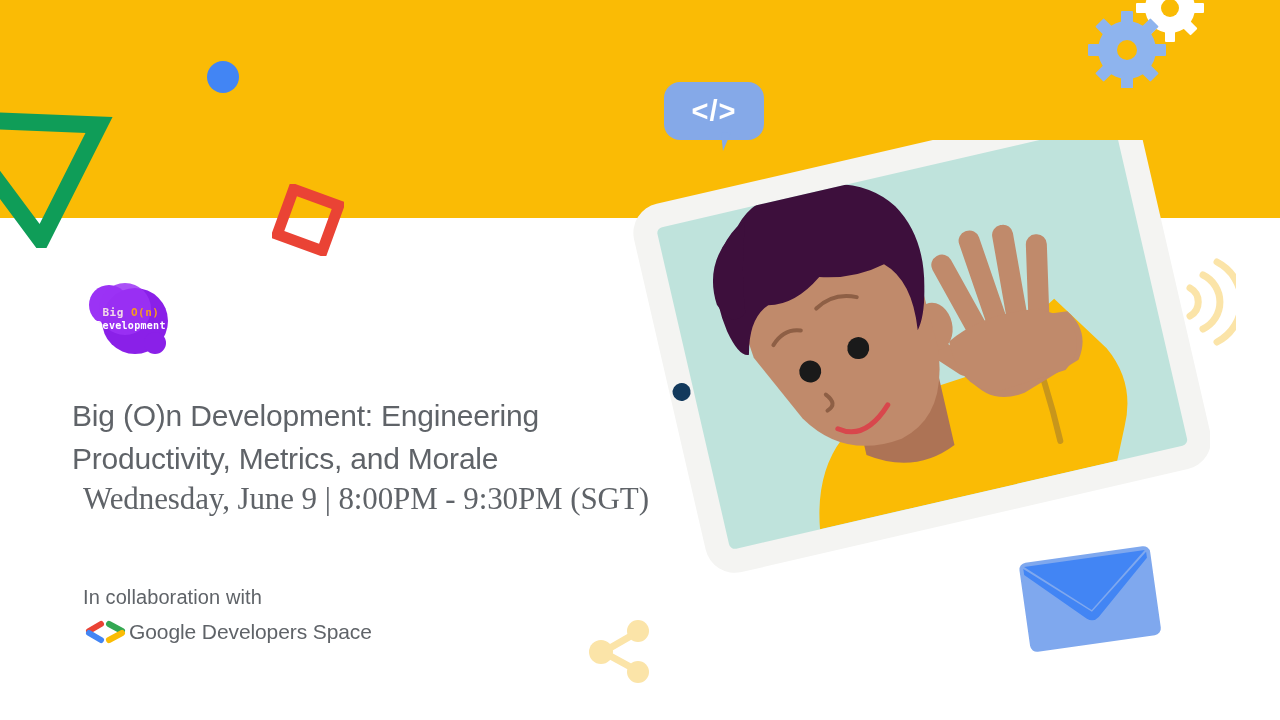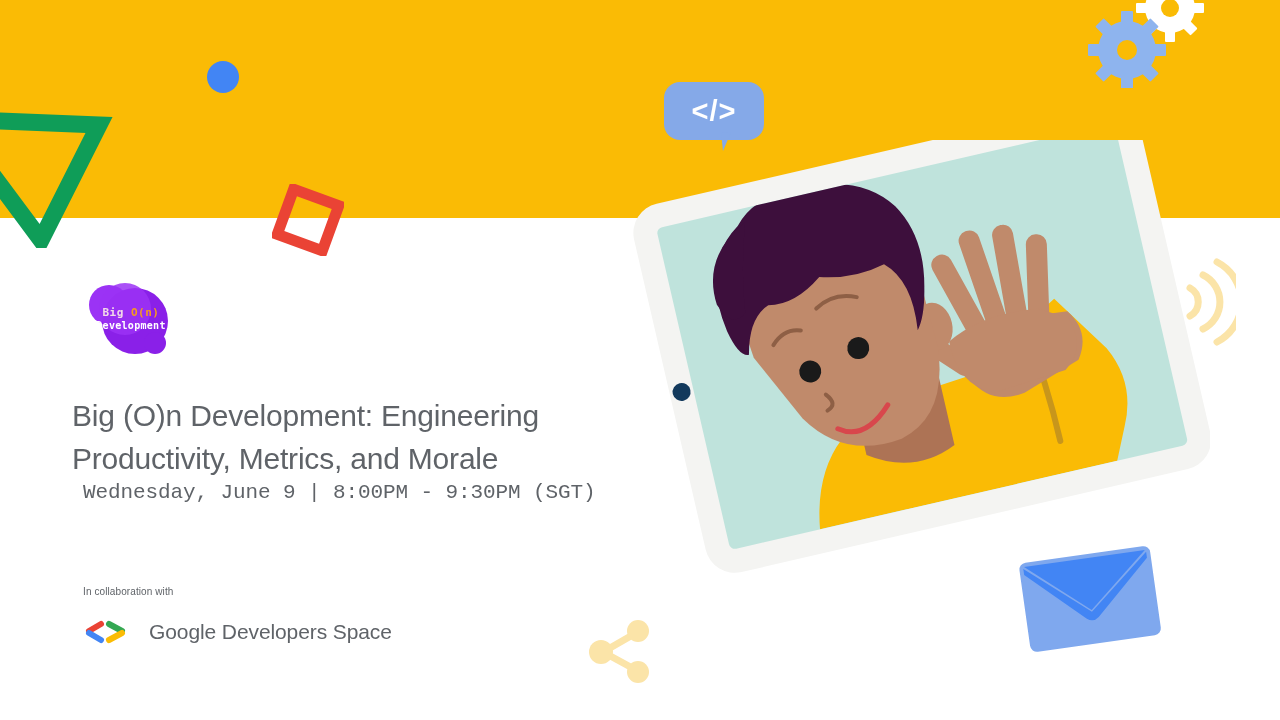--- a/index.html
+++ b/index.html
@@ -154,41 +154,41 @@
     font-size: 30px;
     font-weight: 400;
     line-height: 1.42;
     letter-spacing: -0.2px;
   }
   .subline {
     position: absolute;
     left: 83px; top: 479px;
     width: 620px;
     color: #5F6368;
-    font-family: Liberation Mono, monospace;
-    font-size: 21px;
+    font-family: Liberation Serif, serif;
+    font-size: 31px;
     font-weight: 400;
     line-height: 1.3;
     letter-spacing: -0.1px;
   }
 
   .collab-label {
     position: absolute;
     left: 83px; top: 586px;
     color: #5F6368;
-    font-size: 10px;
+    font-size: 20px;
     font-weight: 400;
     letter-spacing: 0.1px;
   }
   .collab-row {
     position: absolute;
     left: 83px; top: 617px;
     display: flex;
     align-items: center;
-    gap: 20px;
+    gap: 0;
   }
   .gdev-logo {
     width: 46px; height: 30px;
     flex: none;
   }
   .collab-name {
     color: #5F6368;
     font-size: 21px;
     font-weight: 400;
     letter-spacing: -0.1px;

